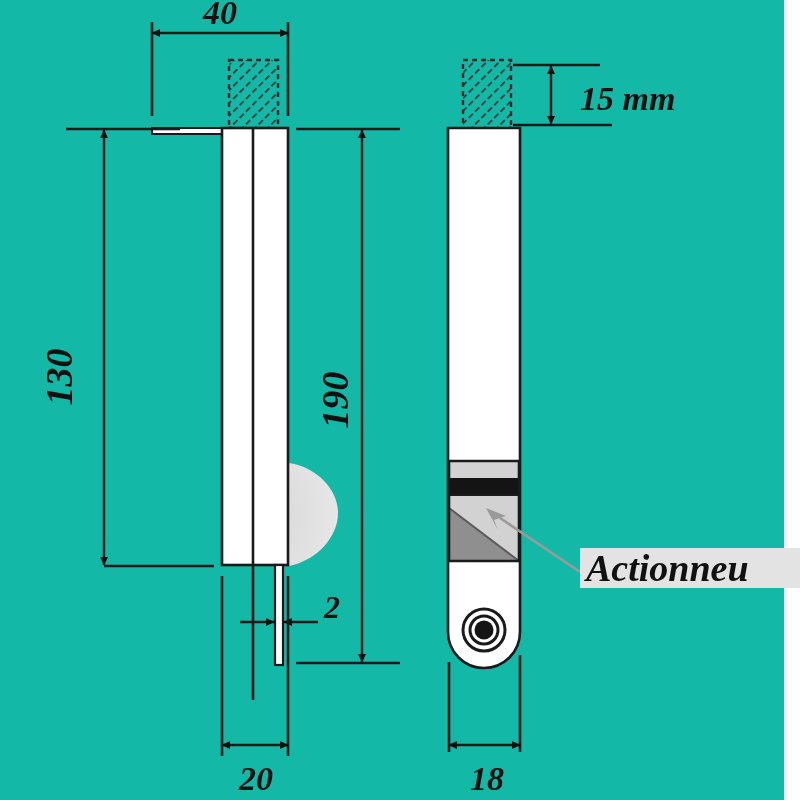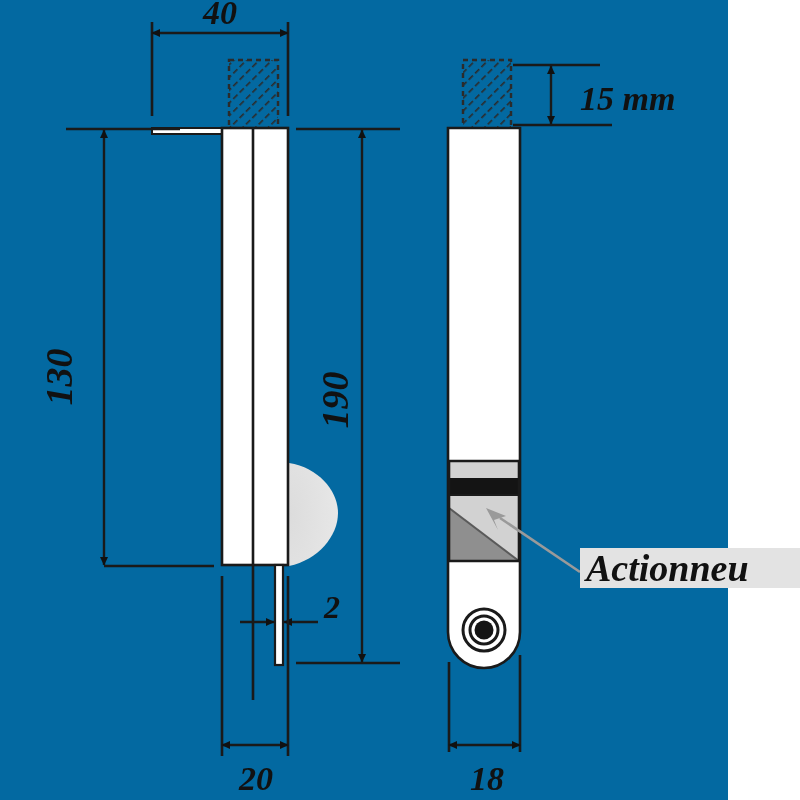--- a/index.html
+++ b/index.html
@@ -1,18 +1,18 @@
 <!DOCTYPE html>
 <html><head>
 <meta charset="utf-8">
 <style>
   html,body{margin:0;padding:0;background:#ffffff;}
   body{width:800px;height:800px;overflow:hidden;
        font-family:"Liberation Serif",serif;}
-  #stage{position:relative;width:728px;height:800px;background:#0369a1;}
+  #stage{position:relative;width:784px;height:800px;background:#14b8a6;}
   svg{display:block;}
   .dimtext{font-family:"Liberation Serif",serif;font-style:italic;font-weight:700;fill:#111;}
 </style>
 </head>
 <body>
 
 <div id="stage">
 <svg width="800" height="800" viewBox="0 0 800 800">
 
   <defs>

